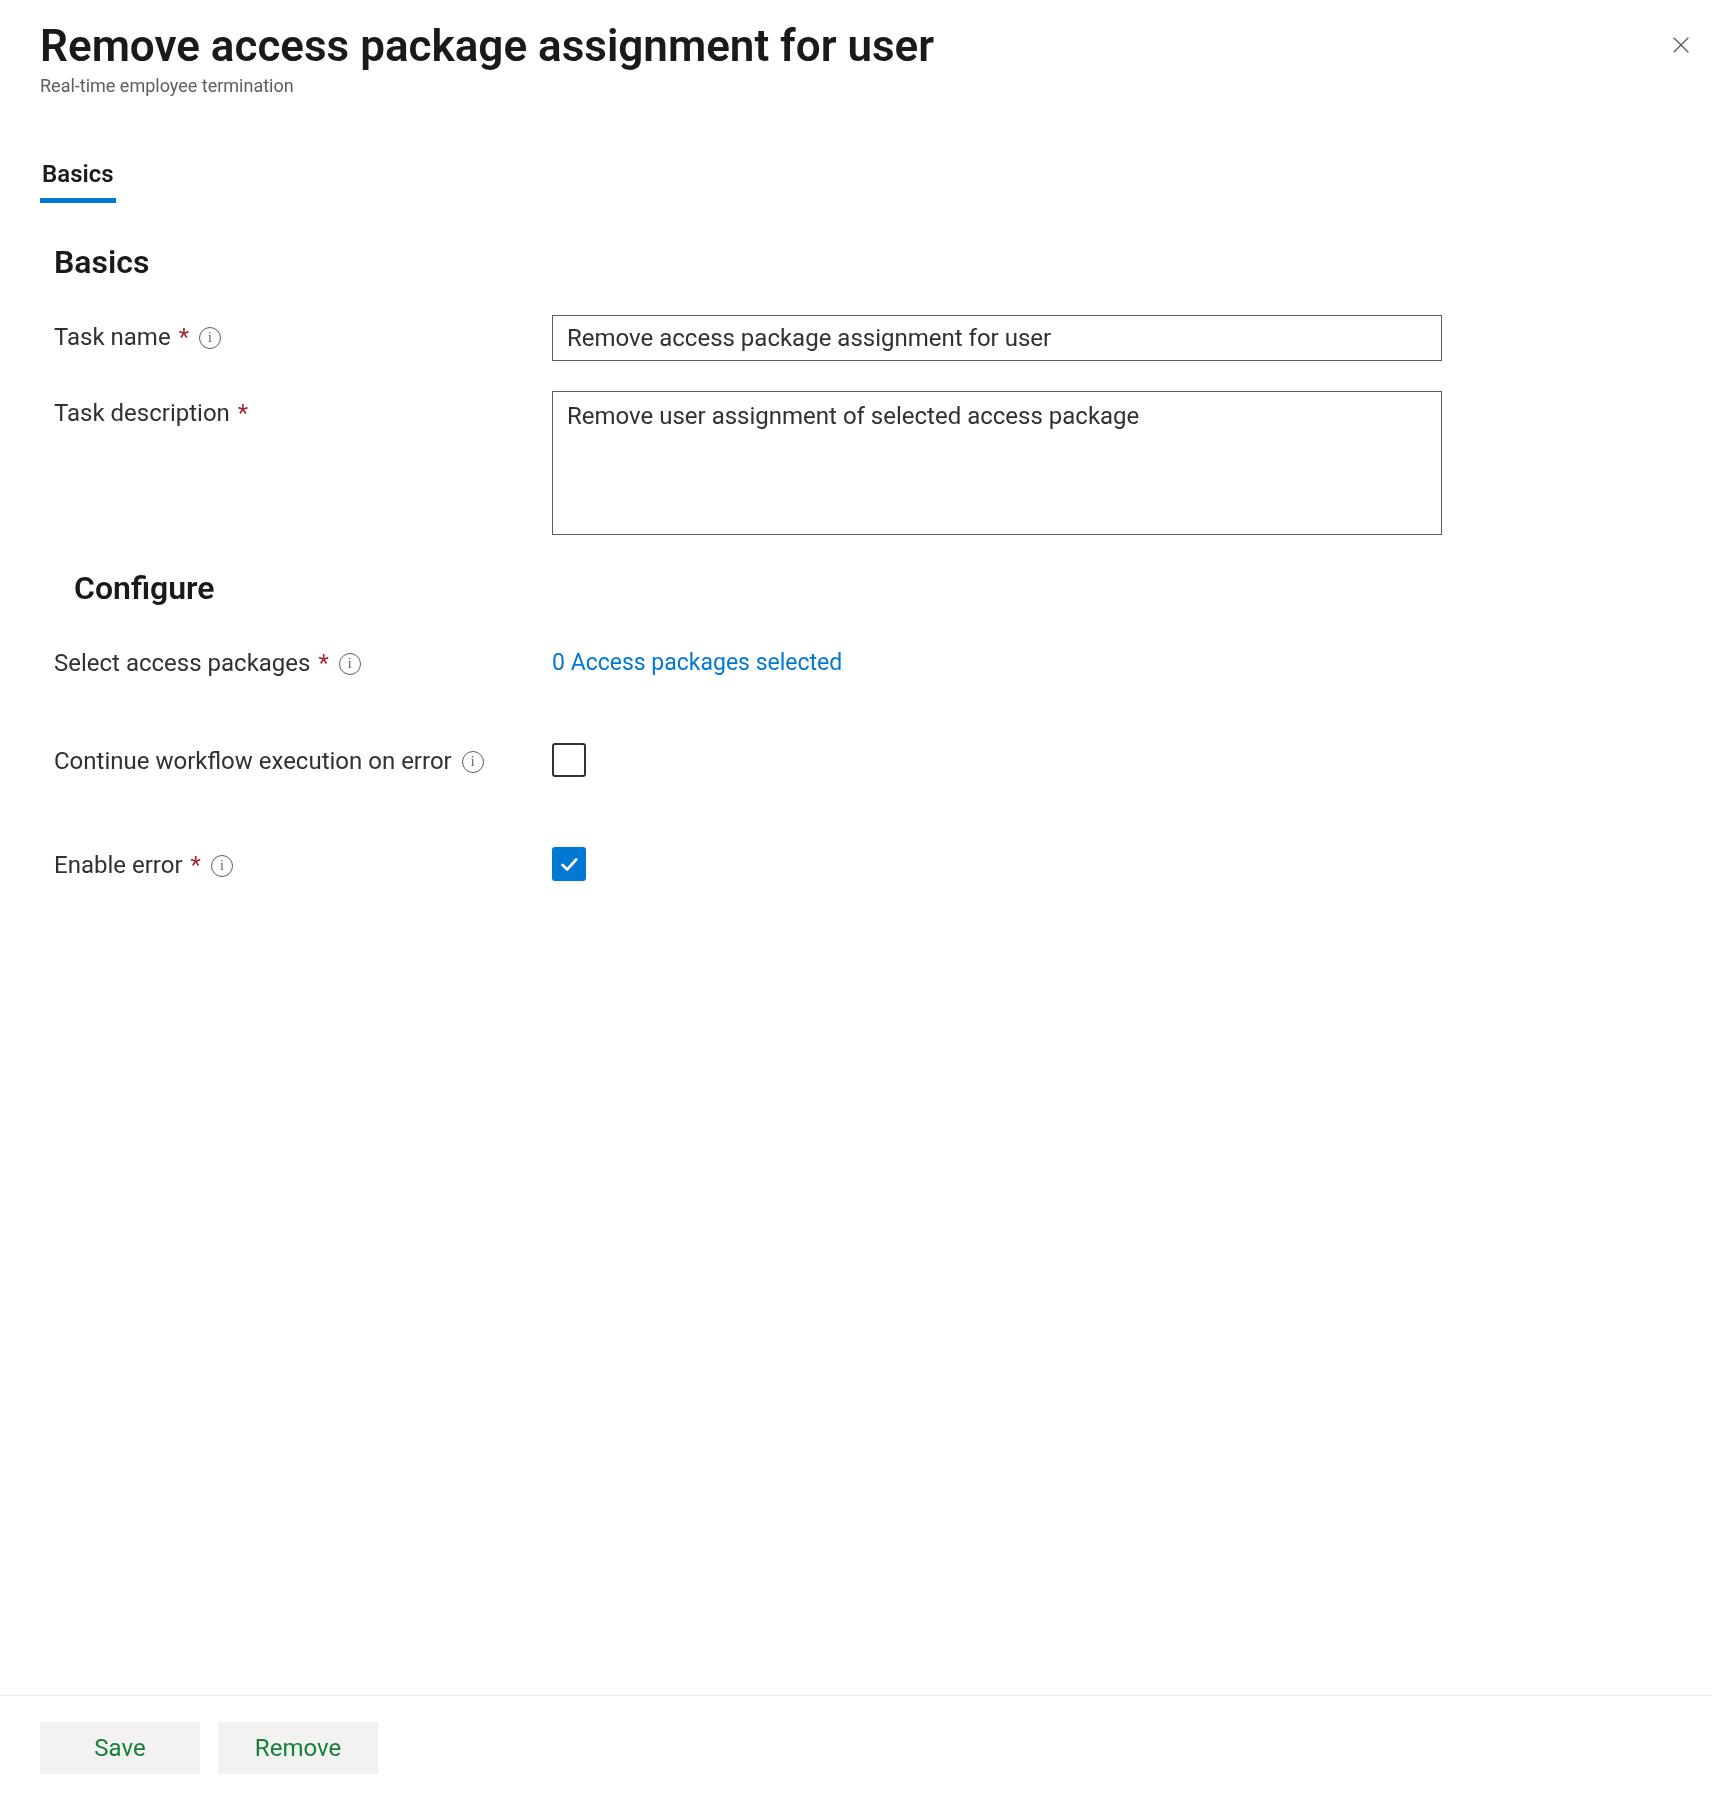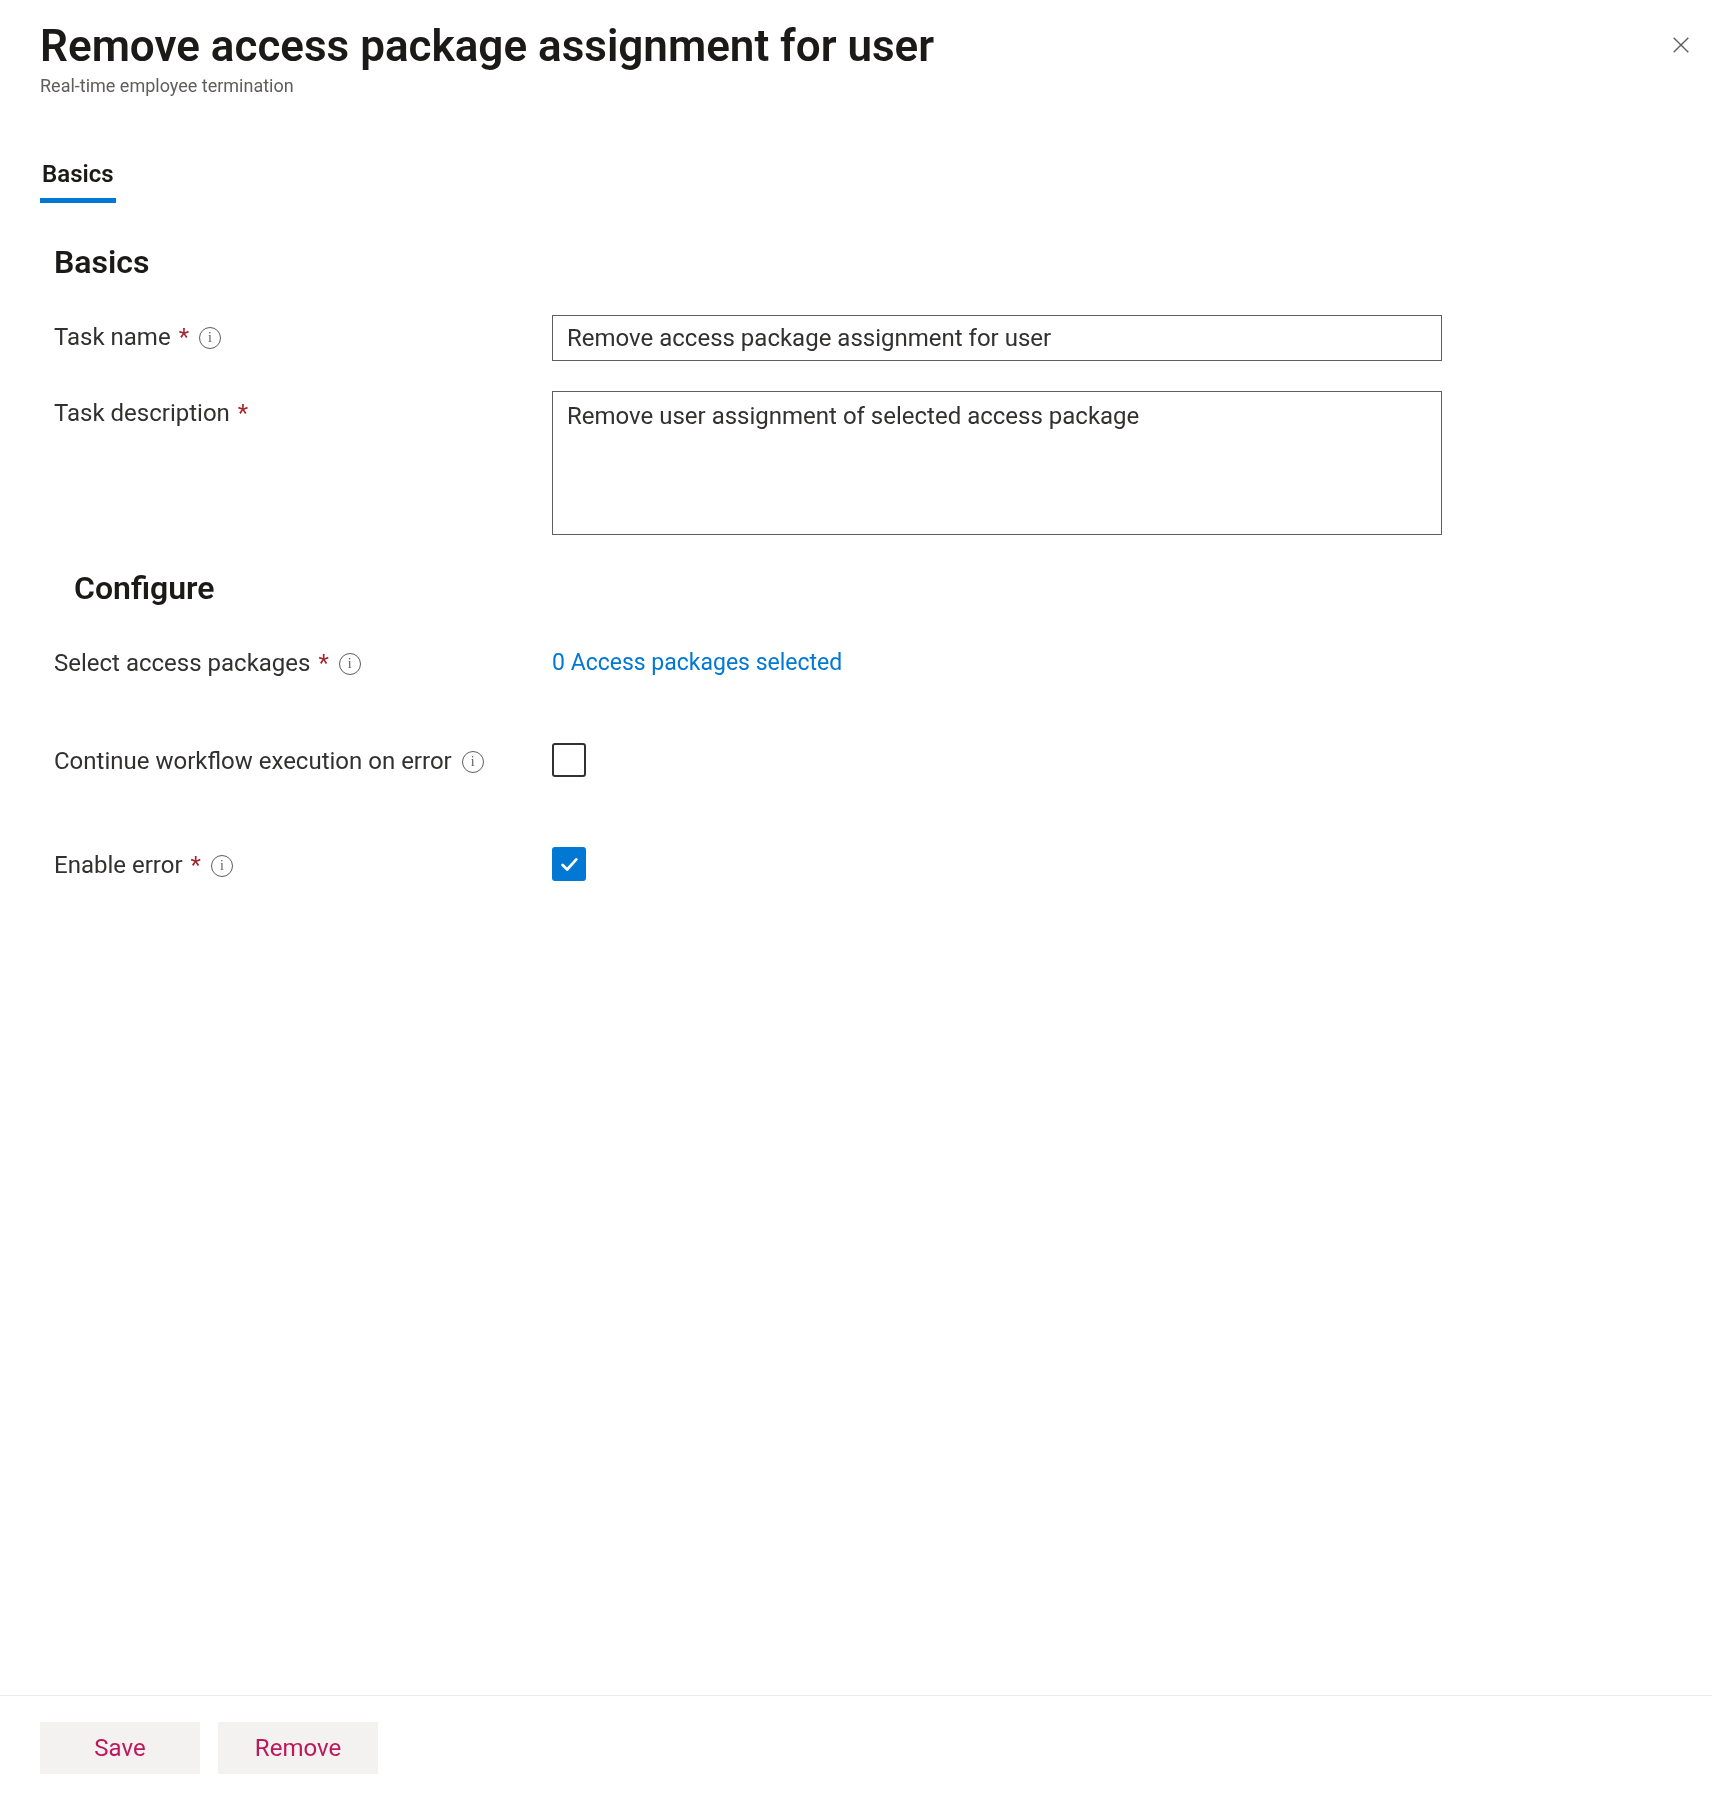--- a/index.html
+++ b/index.html
@@ -193,21 +193,21 @@
       margin-right: -40px;
       padding-left: 40px;
       display: flex;
       gap: 18px;
     }
     .btn {
       min-width: 160px;
       height: 52px;
       border: none;
       background: #f3f2f1;
-      color: #be185d;
+      color: #15803d;
       font-size: 24px;
       font-family: inherit;
       cursor: not-allowed;
       padding: 0 24px;
     }
 
     .row-sp {
       margin-top: 56px;
     }
     .row-cw {

